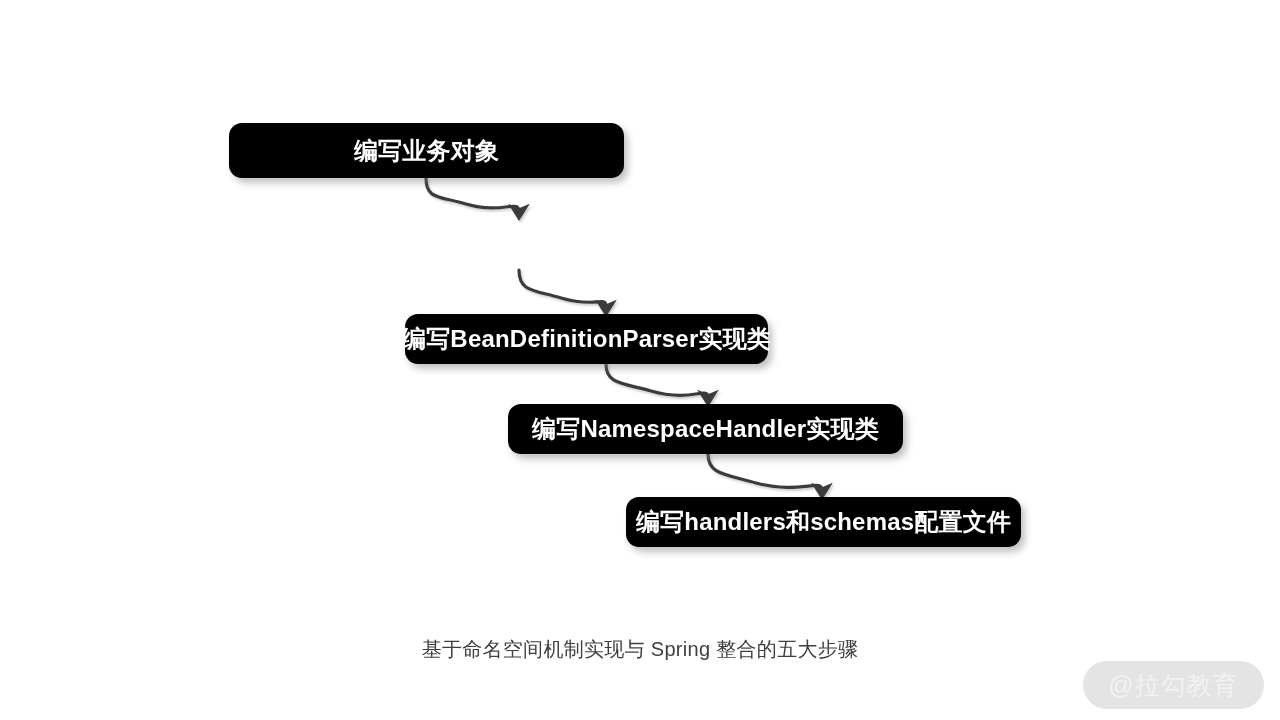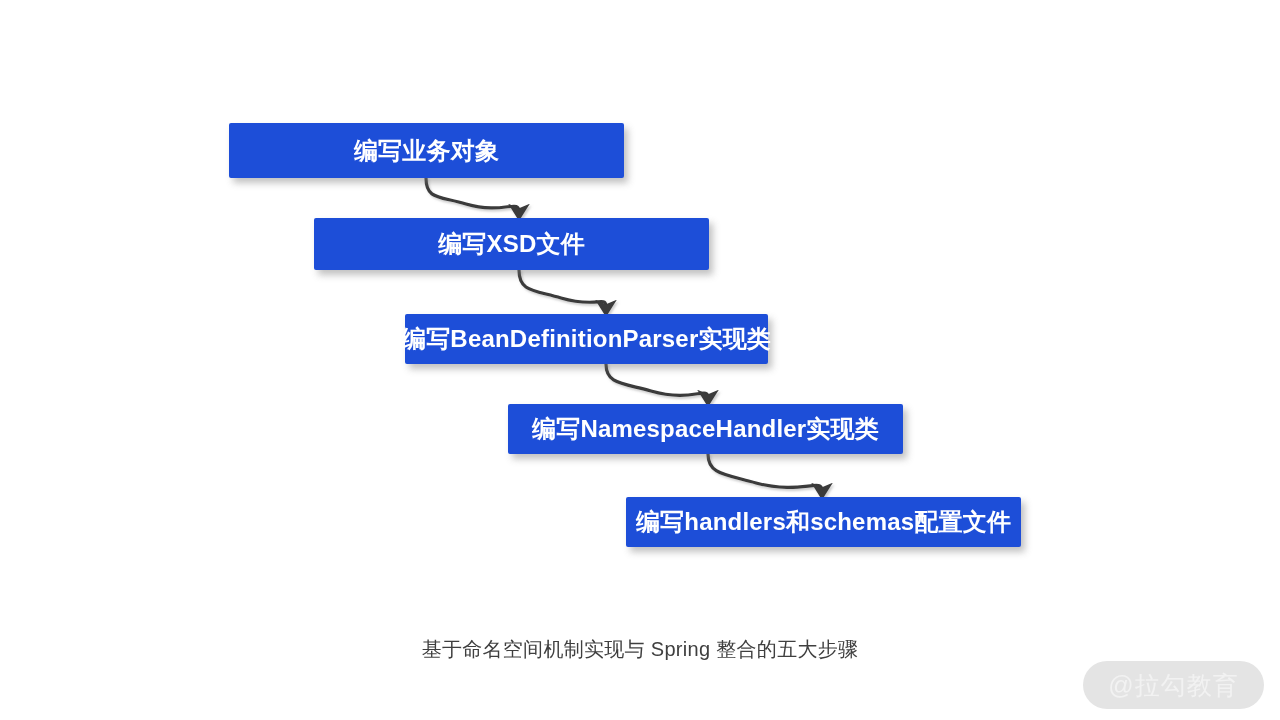--- a/index.html
+++ b/index.html
@@ -22,22 +22,22 @@
     position: absolute;
     left: 0;
     top: 0;
     width: 1280px;
     height: 720px;
     pointer-events: none;
   }
   .flow-box {
     position: absolute;
     box-sizing: border-box;
-    background: #1d4ed8;
-    border-radius: 2px;
+    background: #000000;
+    border-radius: 13px;
     box-shadow: 4px 5px 7px rgba(120, 120, 120, 0.45);
     display: flex;
     align-items: center;
     justify-content: center;
     z-index: 2;
   }
   .flow-box-label {
     color: #ffffff;
     font-size: 24px;
     font-weight: 700;
@@ -105,23 +105,20 @@
 
     <g filter="url(#connector-shadow)">
       <path d="M 708 454 C 708 474 724 474 756 483 C 802 495 822 477 822 491" fill="none" stroke="#3a3a3a" stroke-width="3.2" stroke-linecap="round" marker-end="url(#arrowhead)"></path>
     </g>
   </svg>
 
   <div class="flow-box" style="left:229px; top:123px; width:395px; height:55px;">
     <span class="flow-box-label">编写业务对象</span>
   </div>
 
-  <div class="flow-box" style="left:314px; top:218px; width:395px; height:52px;">
-    <span class="flow-box-label">编写XSD文件</span>
-  </div>
 
   <div class="flow-box" style="left:405px; top:314px; width:363px; height:50px;">
     <span class="flow-box-label">编写BeanDefinitionParser实现类</span>
   </div>
 
   <div class="flow-box" style="left:508px; top:404px; width:395px; height:50px;">
     <span class="flow-box-label">编写NamespaceHandler实现类</span>
   </div>
 
   <div class="flow-box" style="left:626px; top:497px; width:395px; height:50px;">

